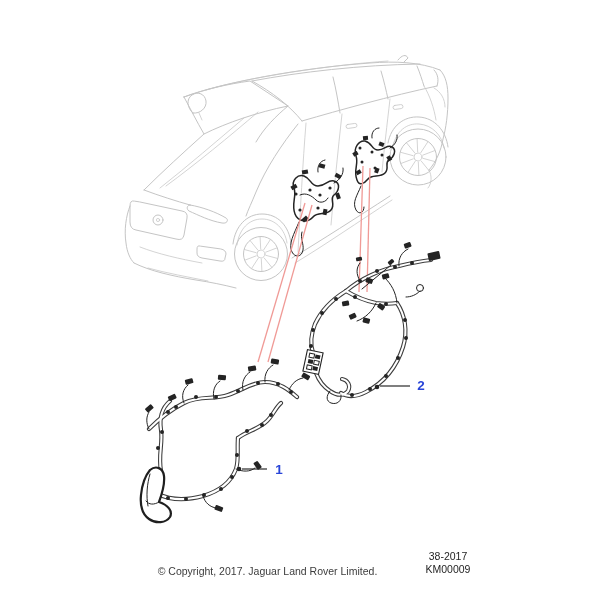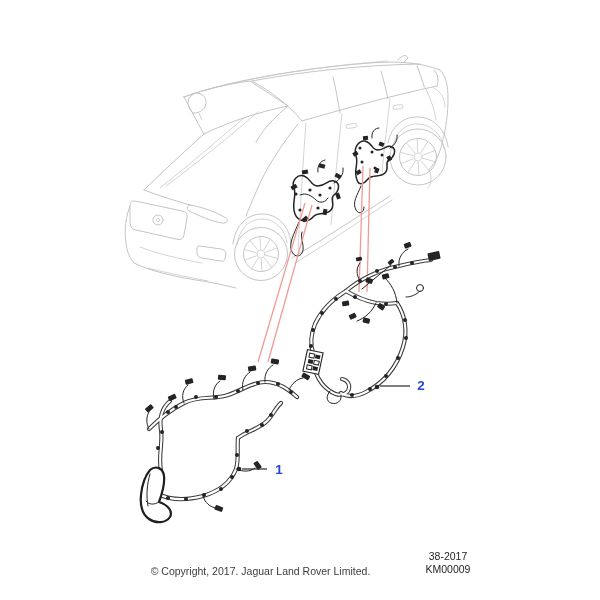--- a/index.html
+++ b/index.html
@@ -39,21 +39,21 @@
     position:absolute;transform:translate(-50%,-50%);
     color:var(--callout-blue);font-weight:bold;font-size:13.5px;line-height:1;
     cursor:pointer;user-select:none;
   }
   .ref-block{
     position:absolute;left:408px;top:534px;width:80px;
     text-align:center;color:var(--ref-text);font-size:10.5px;line-height:13px;margin-top:16px;
   }
   .copyright{
     position:absolute;left:0;top:565px;width:521px;text-align:center;
-    color:var(--copyright-text);font-size:10.5px;
+    color:var(--copyright-text);font-size:10.5px;padding-left:7px;
   }
 </style>
 </head>
 <body>
 
 <div class="stage">
 
 <svg width="600" height="600" viewBox="0 0 600 600">
 
   <defs>

